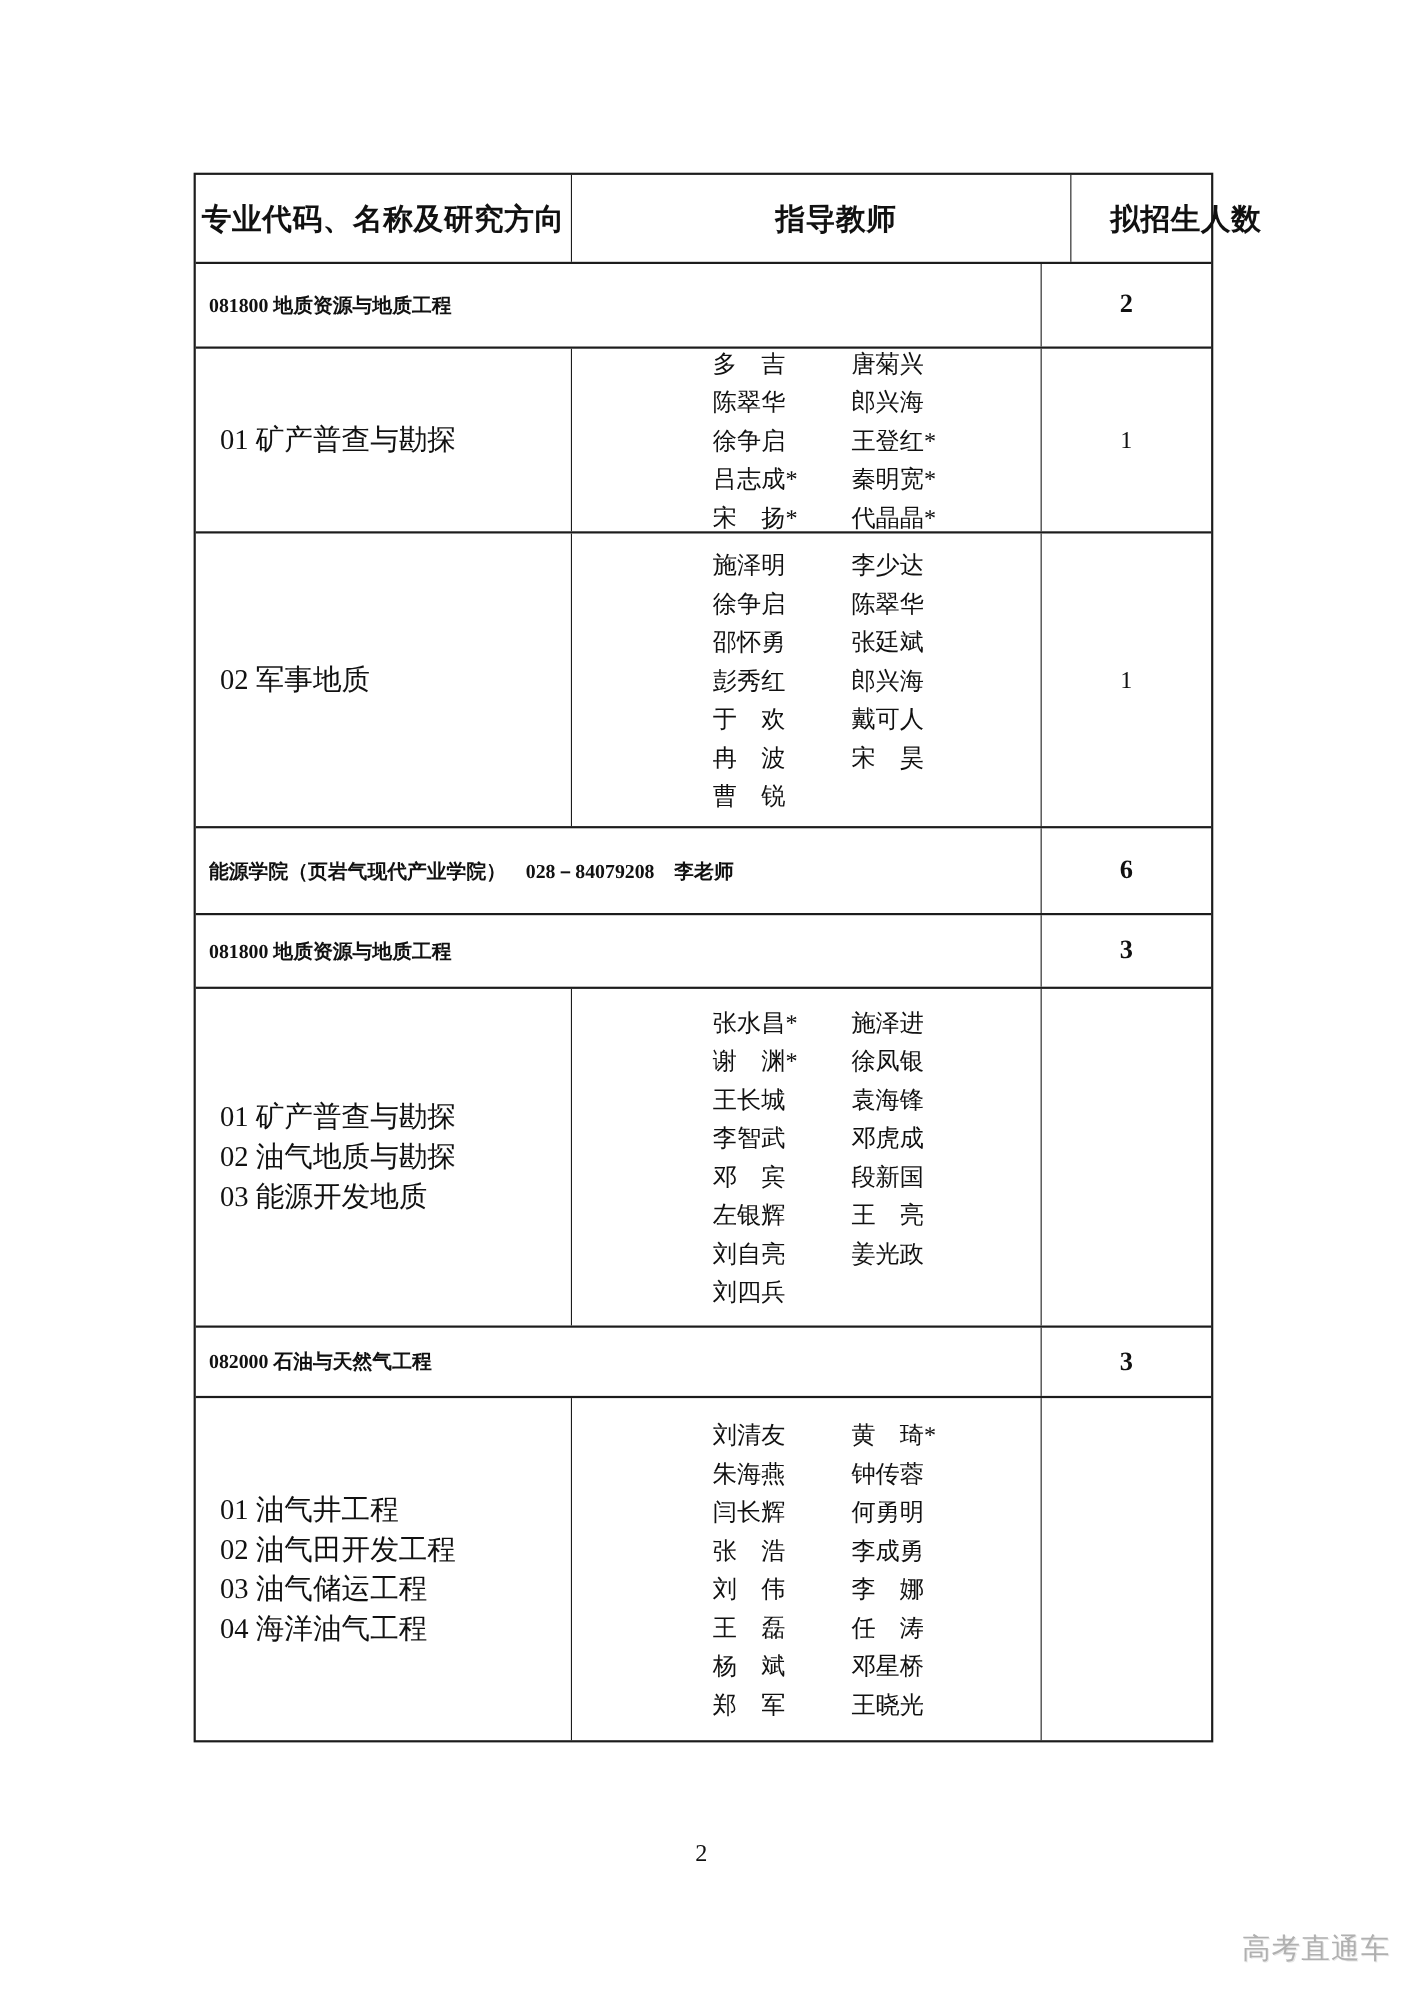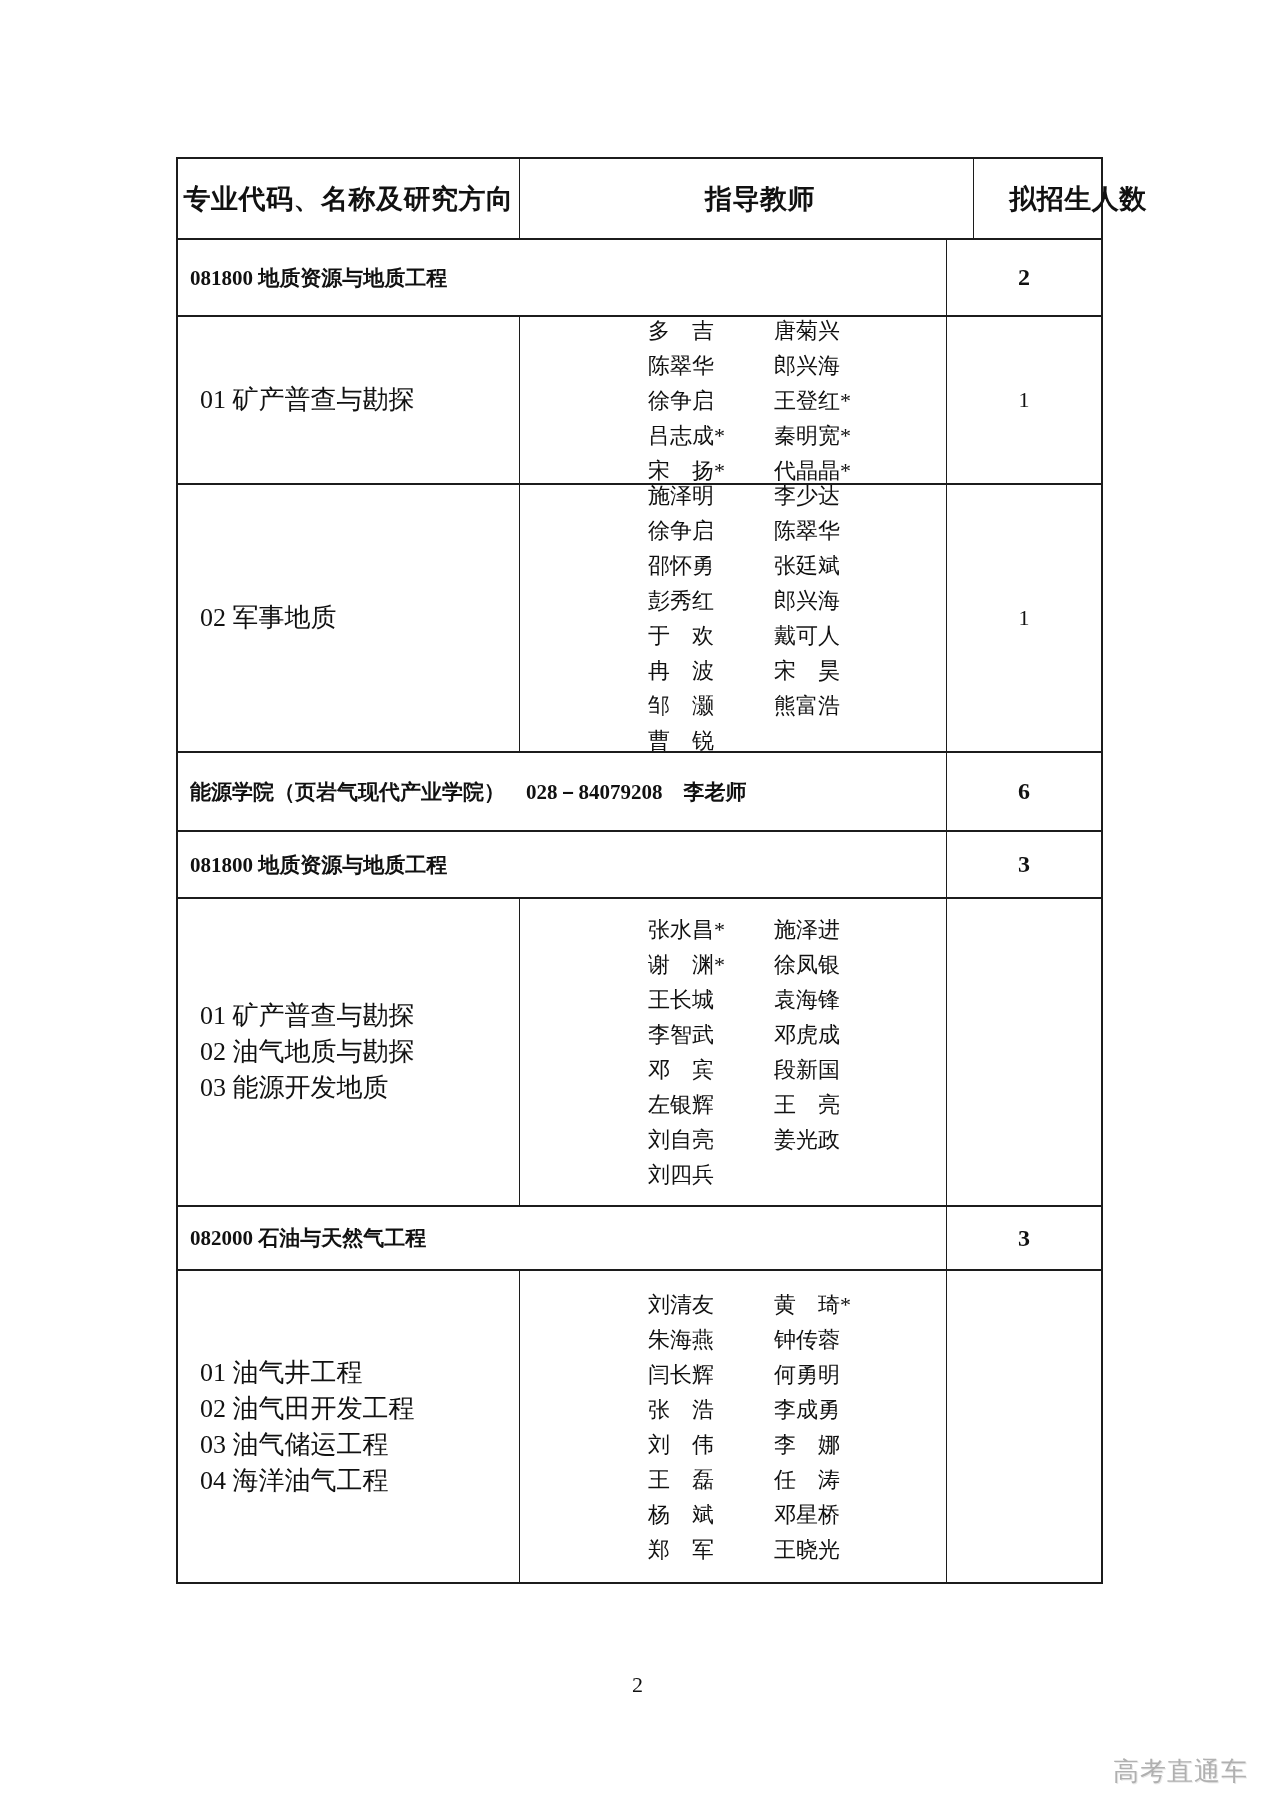--- a/index.html
+++ b/index.html
@@ -53,21 +53,21 @@
     justify-content: center;
     font-weight: bold;
     font-size: 27px;
     letter-spacing: 0.5px;
   }
   .merged-cell {
     display: flex;
     align-items: center;
     padding-left: 12px;
     font-weight: bold;
-    font-size: 21px;
+    font-size: 18px;
   }
   .dir-cell {
     display: flex;
     flex-direction: column;
     justify-content: center;
     align-items: flex-start;
     padding-left: 22px;
   }
   .dir-line {
     font-size: 26px;
@@ -100,21 +100,21 @@
   .page-number {
     position: absolute;
     left: 176px;
     top: 1672px;
     width: 923px;
     text-align: center;
     font-size: 22px;
   }
   .watermark {
     position: absolute;
-    right: 32px;
+    right: 16px;
     top: 1754px;
     font-size: 26px;
     color: #b0b0b0;
     font-family: "Liberation Sans", "DejaVu Sans", sans-serif;
     text-shadow: 1px 1px 0 #e8e8e8;
     letter-spacing: 1px;
   }
 </style>
 </head>
 <body>
@@ -183,24 +183,20 @@
             </div>
             <div class="adv-line">
               <span class="adv-name-1">于　欢</span>
               <span class="adv-name-2">戴可人</span>
             </div>
             <div class="adv-line">
               <span class="adv-name-1">冉　波</span>
               <span class="adv-name-2">宋　昊</span>
             </div>
             <div class="adv-line">
-              <span class="adv-name-1">邹　灏</span>
-              <span class="adv-name-2">熊富浩</span>
-            </div>
-            <div class="adv-line">
               <span class="adv-name-1">曹　锐</span>
               <span class="adv-name-2"></span>
             </div>
           </div>
           <div class="cell count-cell">1</div>
         </div>
         <div class="trow r4 cols2 bold-count">
           <div class="cell merged-cell">能源学院（页岩气现代产业学院）　028－84079208　李老师</div>
           <div class="cell count-cell">6</div>
         </div>

